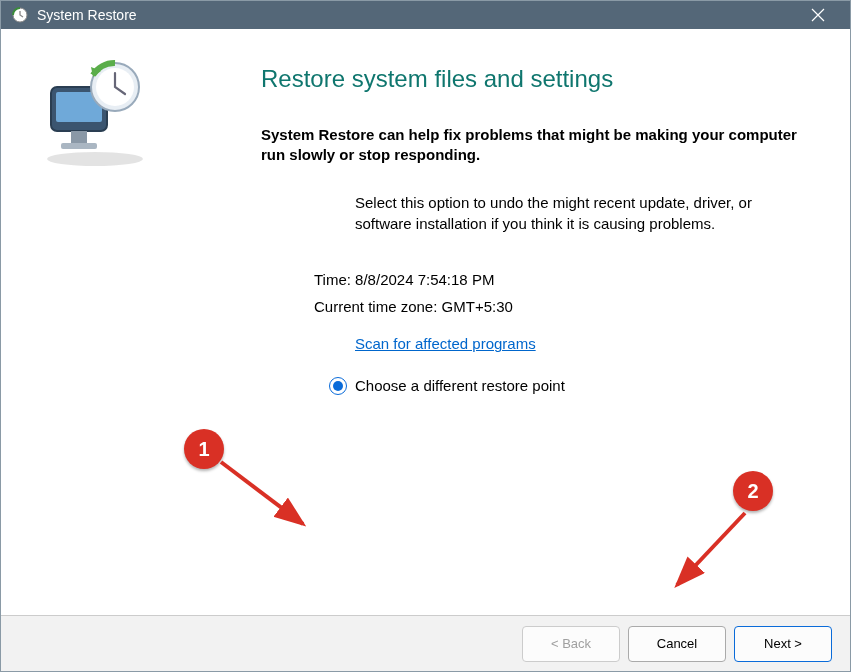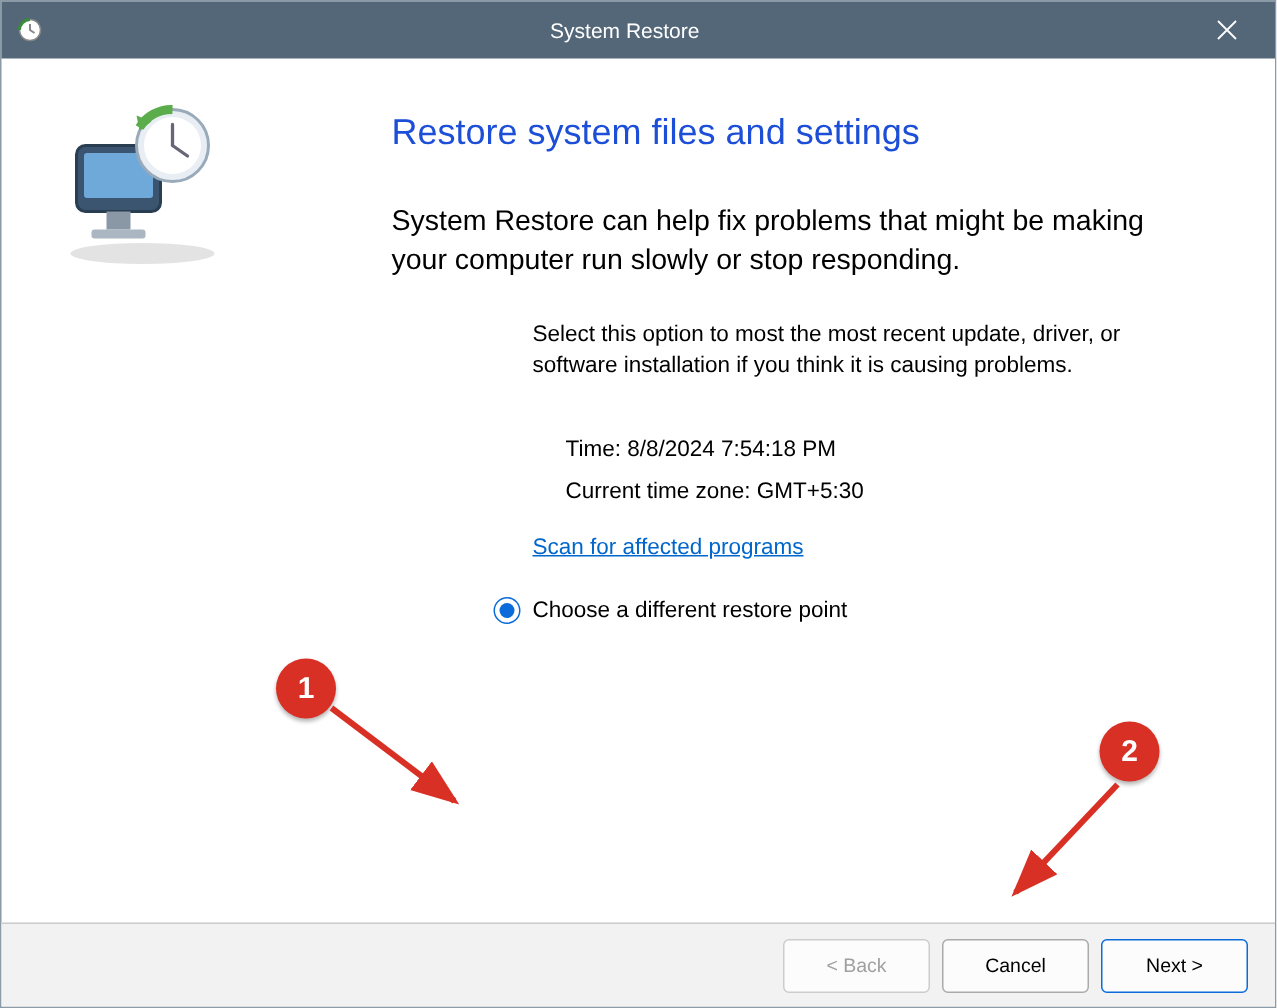--- a/index.html
+++ b/index.html
@@ -1,33 +1,33 @@
 <!DOCTYPE html>
 <html><head>
   <meta charset="utf-8">
   <style>
     * { box-sizing: border-box; margin: 0; padding: 0; }
     body { font-family: "Segoe UI", Tahoma, sans-serif; background: #fff; }
     .wrap { width: 851px; height: 672px; border: 1px solid #8a9aa6; display: flex; flex-direction: column; position: relative; }
-    .titlebar { height: 38px; background: #546778; display: flex; align-items: center; padding: 0 10px; color: #fff; text-align: center; }
+    .titlebar { height: 28px; background: #546778; display: flex; align-items: center; padding: 0 10px; color: #fff; }
     .titlebar .icon { margin-right: 8px; display:flex; align-items:center; }
     .titlebar .title { font-size: 14px; flex:1; }
     .titlebar .close { width: 44px; height: 30px; display:flex; align-items:center; justify-content:center; color:#fff; }
     .body { flex:1; display:flex; position: relative; }
     .sidebar { width: 200px; padding: 28px 0 0 32px; }
     .content { flex:1; padding: 36px 50px 0 60px; font-size: 15px; color:#000; }
-    h1 { font-size: 24px; color:#1d4ed8; font-weight: 400; margin-bottom: 32px; }
-    .para { margin-bottom: 26px; line-height: 1.35; font-size: 19px; }
+    h1 { font-size: 24px; color:#0f766e; font-weight: 400; margin-bottom: 32px; }
+    .para { margin-bottom: 26px; line-height: 1.35; font-size: 15px; font-weight: bold; }
     .radio-row { display:flex; align-items:flex-start; margin-left: 68px; margin-bottom: 8px; }
     .radio-circle { width: 18px; height: 18px; border: 1.5px solid #666; border-radius: 50%; margin-right: 8px; margin-top: 1px; flex-shrink:0; display:flex; align-items:center; justify-content:center; background:#fff;}
     .radio-circle.sel { border-color:#0a6bd9; }
     .radio-circle.sel::after { content:""; width:10px; height:10px; background:#0a6bd9; border-radius:50%; }
     .radio-label { font-size: 15px; }
     .sub { margin-left: 94px; font-size: 15px; line-height: 1.4; margin-bottom: 32px; }
-    .info { margin-left: 116px; font-size: 15px; line-height: 1.85; margin-bottom: 14px; }
+    .info { margin-left: 53px; font-size: 15px; line-height: 1.85; margin-bottom: 14px; }
     .link { margin-left: 94px; color:#0066cc; text-decoration: underline; font-size: 15px; display:inline-block; margin-bottom: 24px; }
     .radio-row2 { display:flex; align-items:center; margin-left: 68px; margin-bottom: 18px; }
     .footer { height: 56px; border-top: 1px solid #ccc; background:#f2f2f2; display:flex; justify-content:flex-end; align-items:center; padding-right: 18px; gap: 8px; }
     .btn { width: 98px; height: 36px; background:#fcfcfc; border:1px solid #aaa; border-radius:4px; font-size:13px; display:flex; align-items:center; justify-content:center; cursor:pointer; }
     .btn.disabled { color:#a0a0a0; border-color:#ccc; }
     .btn.primary { border:1px solid #0a6bd9; }
     .callout { position:absolute; width:40px; height:40px; background:#d93025; border-radius:50%; display:flex; align-items:center; justify-content:center; color:#fff; font-size:20px; font-weight:600; box-shadow: 0 2px 3px rgba(0,0,0,0.3); }
     .arrow { position:absolute; pointer-events:none; }
   </style>
 </head>
@@ -64,21 +64,21 @@
         <path d="M82 16v14l10 7" stroke="#667" stroke-width="2.2" fill="none" stroke-linecap="round"></path>
         <path d="M60 18 A25 25 0 0 1 82 6" stroke="#5aad4a" stroke-width="6" fill="none"></path>
         <path d="M58 10 L60 20 L68 14 Z" fill="#5aad4a"></path>
       </svg>
     </div>
 
     <div class="content">
       <h1>Restore system files and settings</h1>
       <p class="para">System Restore can help fix problems that might be making your computer run slowly or stop responding.</p>
 
-      <p class="sub">Select this option to most the most recent update, driver, or software installation if you think it is causing problems.</p>
+      <p class="sub">Select this option to undo the might recent update, driver, or software installation if you think it is causing problems.</p>
 
       <div class="info">
         <div>Time: 8/8/2024 7:54:18 PM</div>
         <div>Current time zone: GMT+5:30</div>
       </div>
 
       <a class="link" href="#">Scan for affected programs</a>
 
       <div class="radio-row2">
         <span class="radio-circle sel"></span>

